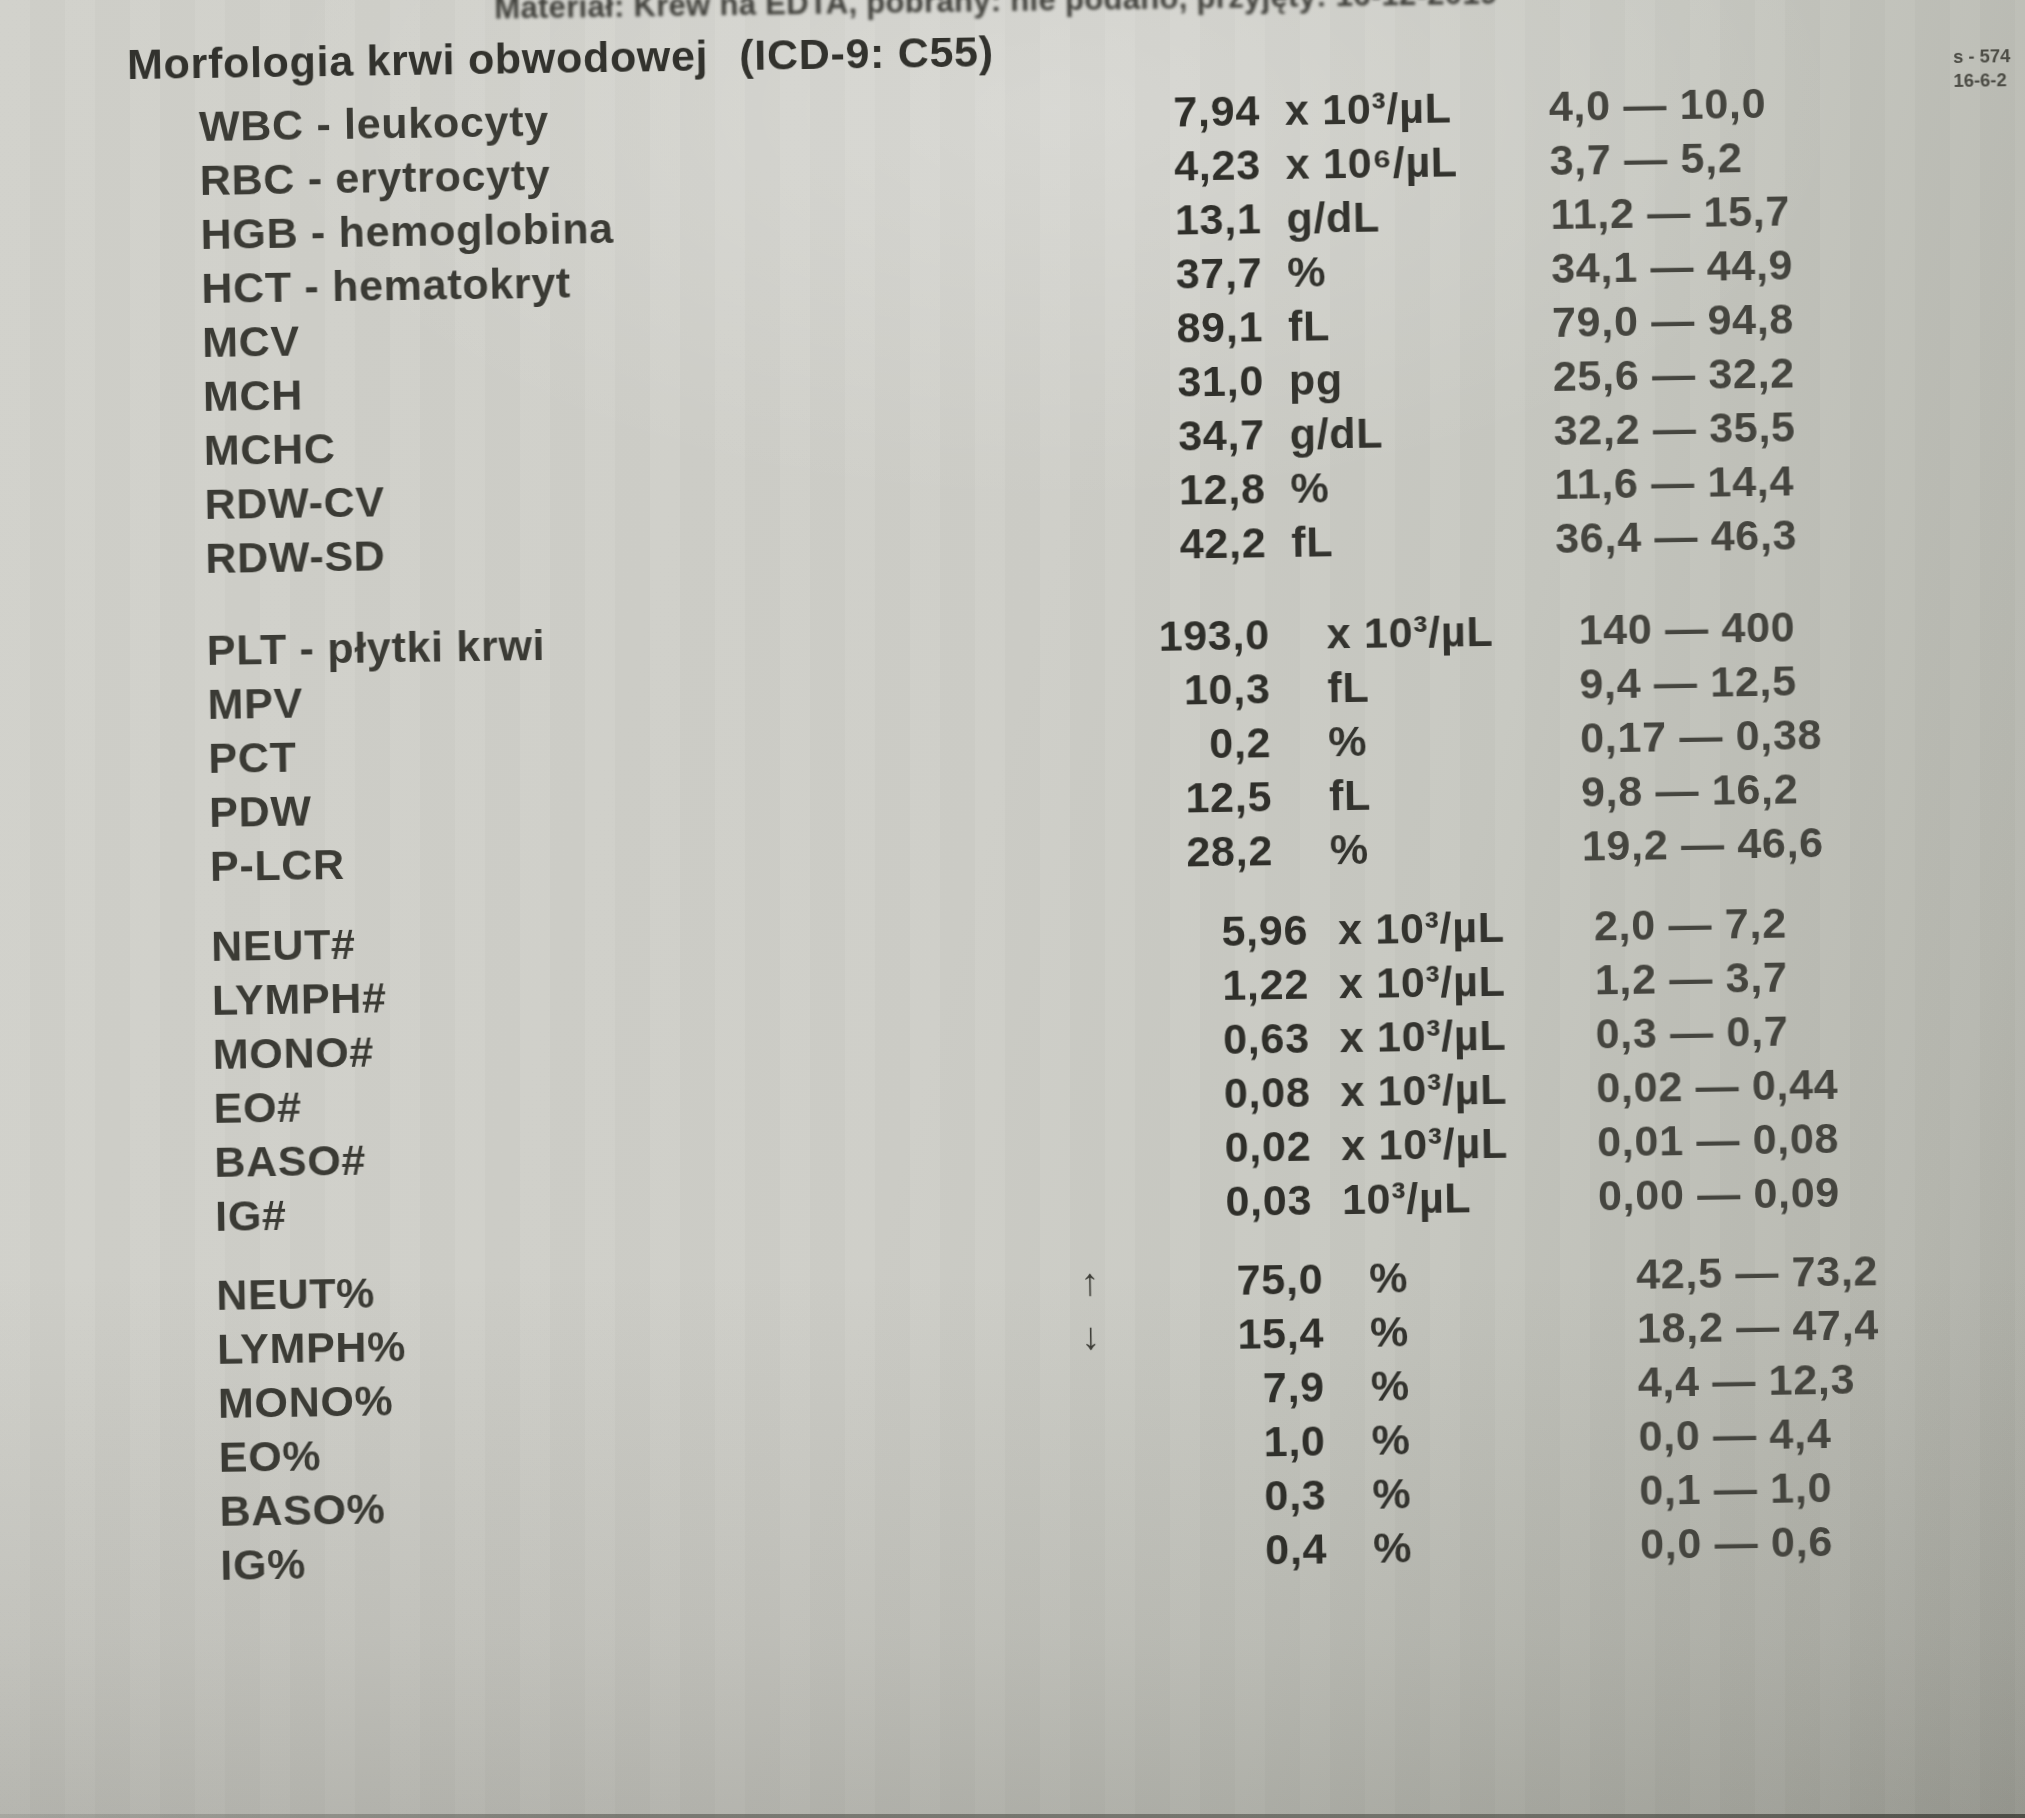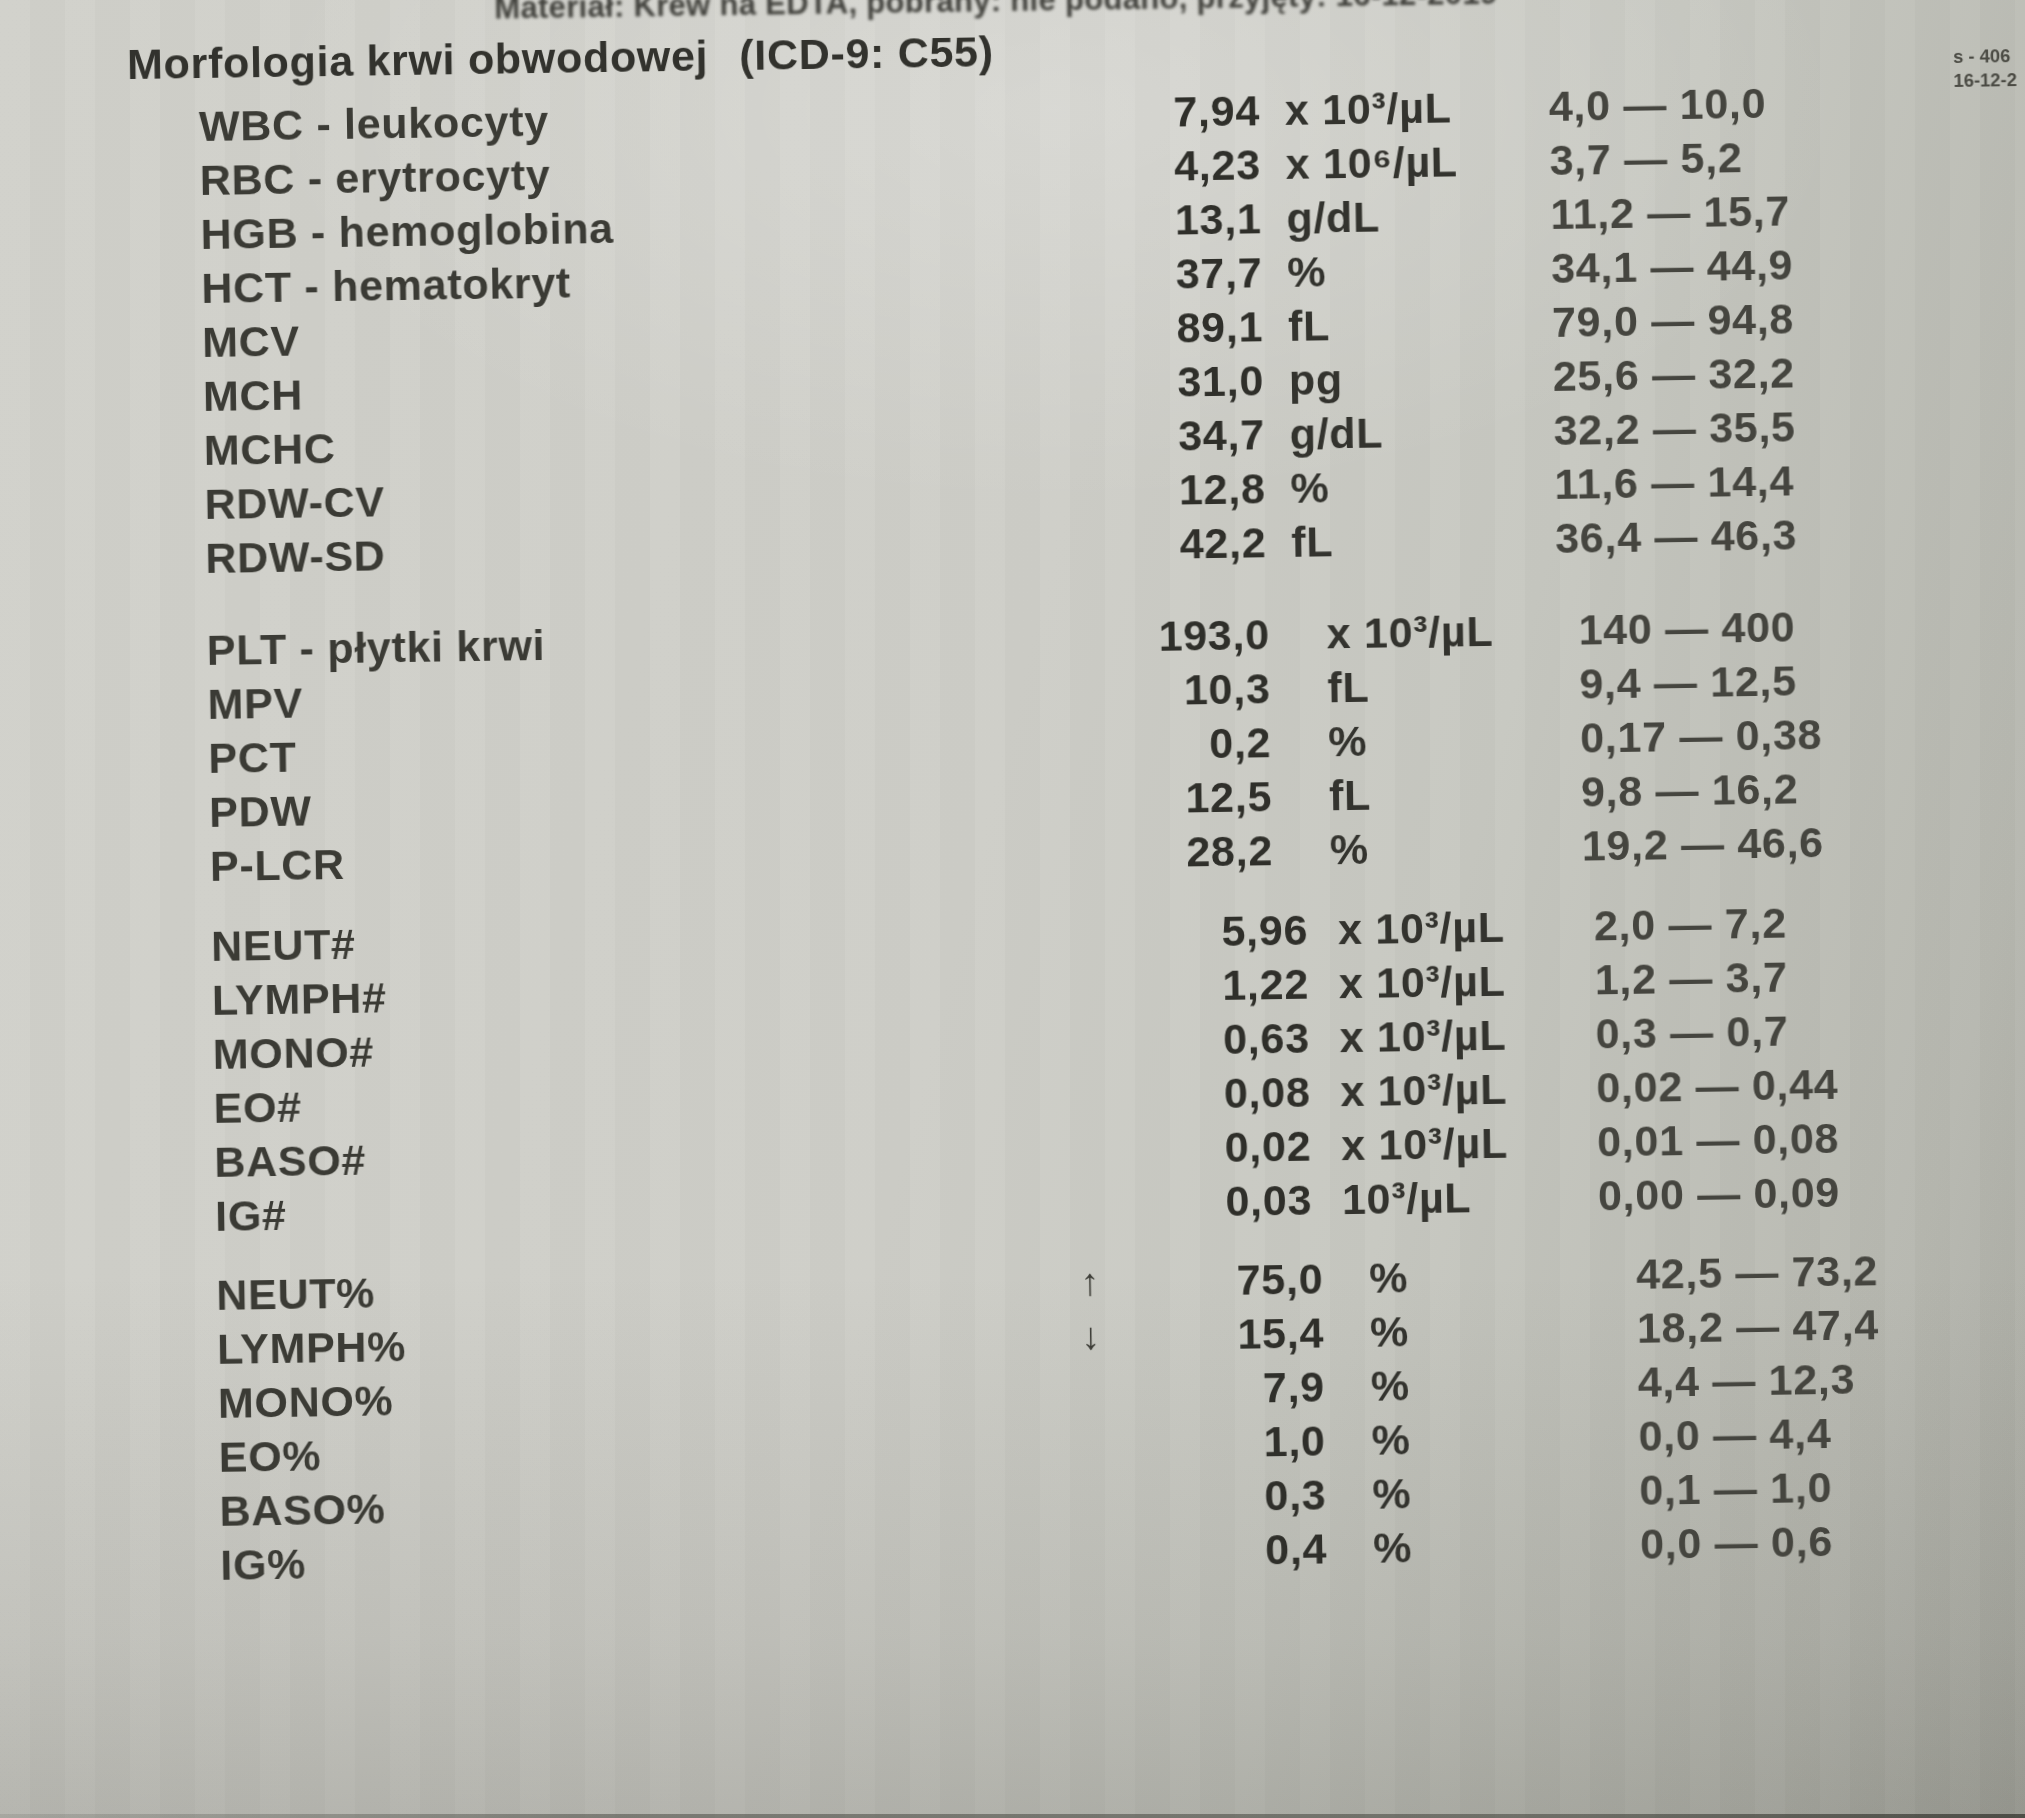--- a/index.html
+++ b/index.html
@@ -58,22 +58,22 @@
 </style>
 </head>
 <body>
 
 <div class="photo">
   <div class="content">
 
     <div class="meta-line">Materiał: Krew na EDTA, pobrany: nie podano, przyjęty: 16-12-2019</div>
 
     <div class="corner">
-      <div>s - 406</div>
-      <div>16-12-2</div>
+      <div>s - 574</div>
+      <div>16-6-2</div>
     </div>
 
     <div class="title-row">
       <span>Morfologia krwi obwodowej</span><span class="icd">(ICD-9: C55)</span>
     </div>
 
     <div class="groups" id="rows">
         <div class="group g1">
           <div class="row">
             <span class="col-label">WBC - leukocyty</span>

